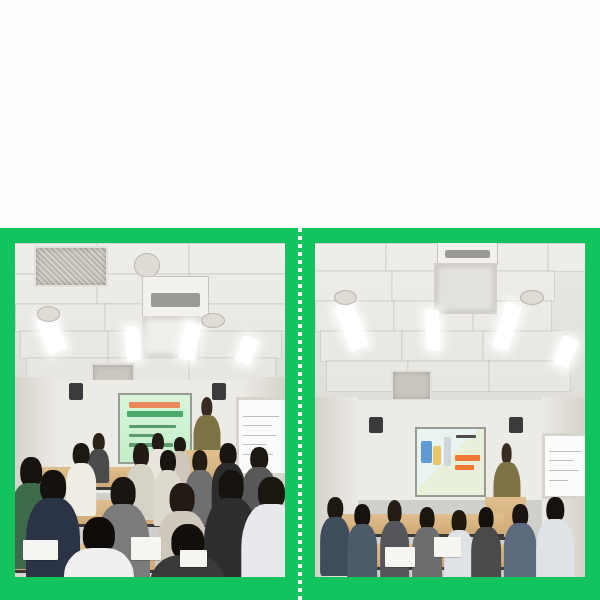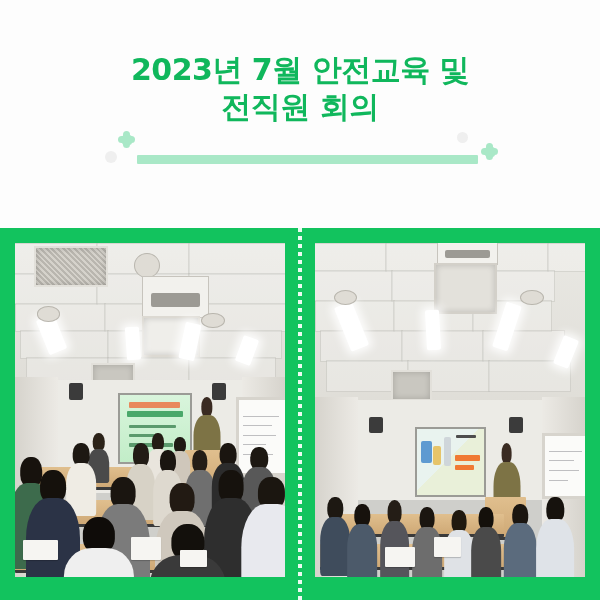--- a/index.html
+++ b/index.html
@@ -118,43 +118,20 @@
   .paper{position:absolute;background:#f6f5f2;border-radius:1px;
     box-shadow:0 1px 1px rgba(0,0,0,.2);}
 
   .blur{filter:blur(0.45px);}
 </style>
 </head>
 <body>
 
 <div id="card">
 
-  <div id="header">
-
-    <div class="deco-dot left"></div>
-    <div class="deco-dot right"></div>
-
-    <div class="deco-bar"></div>
-
-    <div class="clover left">
-      <i class="h"></i>
-        <i class="v"></i>
-        <i class="c"></i>
-    </div>
-    <div class="clover right">
-      <i class="h"></i>
-        <i class="v"></i>
-        <i class="c"></i>
-    </div>
-
-    <div id="title-block">
-      <span class="title-line">2023년 7월 안전교육 및</span>
-      <span class="title-line">전직원 회의</span>
-    </div>
-  </div>
 
   <div id="green-band"></div>
   <div id="divider"></div>
 
   <div class="photo left blur">
     <div class="scene">
 
       <div class="ceiling"></div>
       <div class="ceil-tile" style="left:-4%;top:0;width:34%;height:9%;"></div>
       <div class="ceil-tile" style="left:30%;top:0;width:34%;height:9%;"></div>

